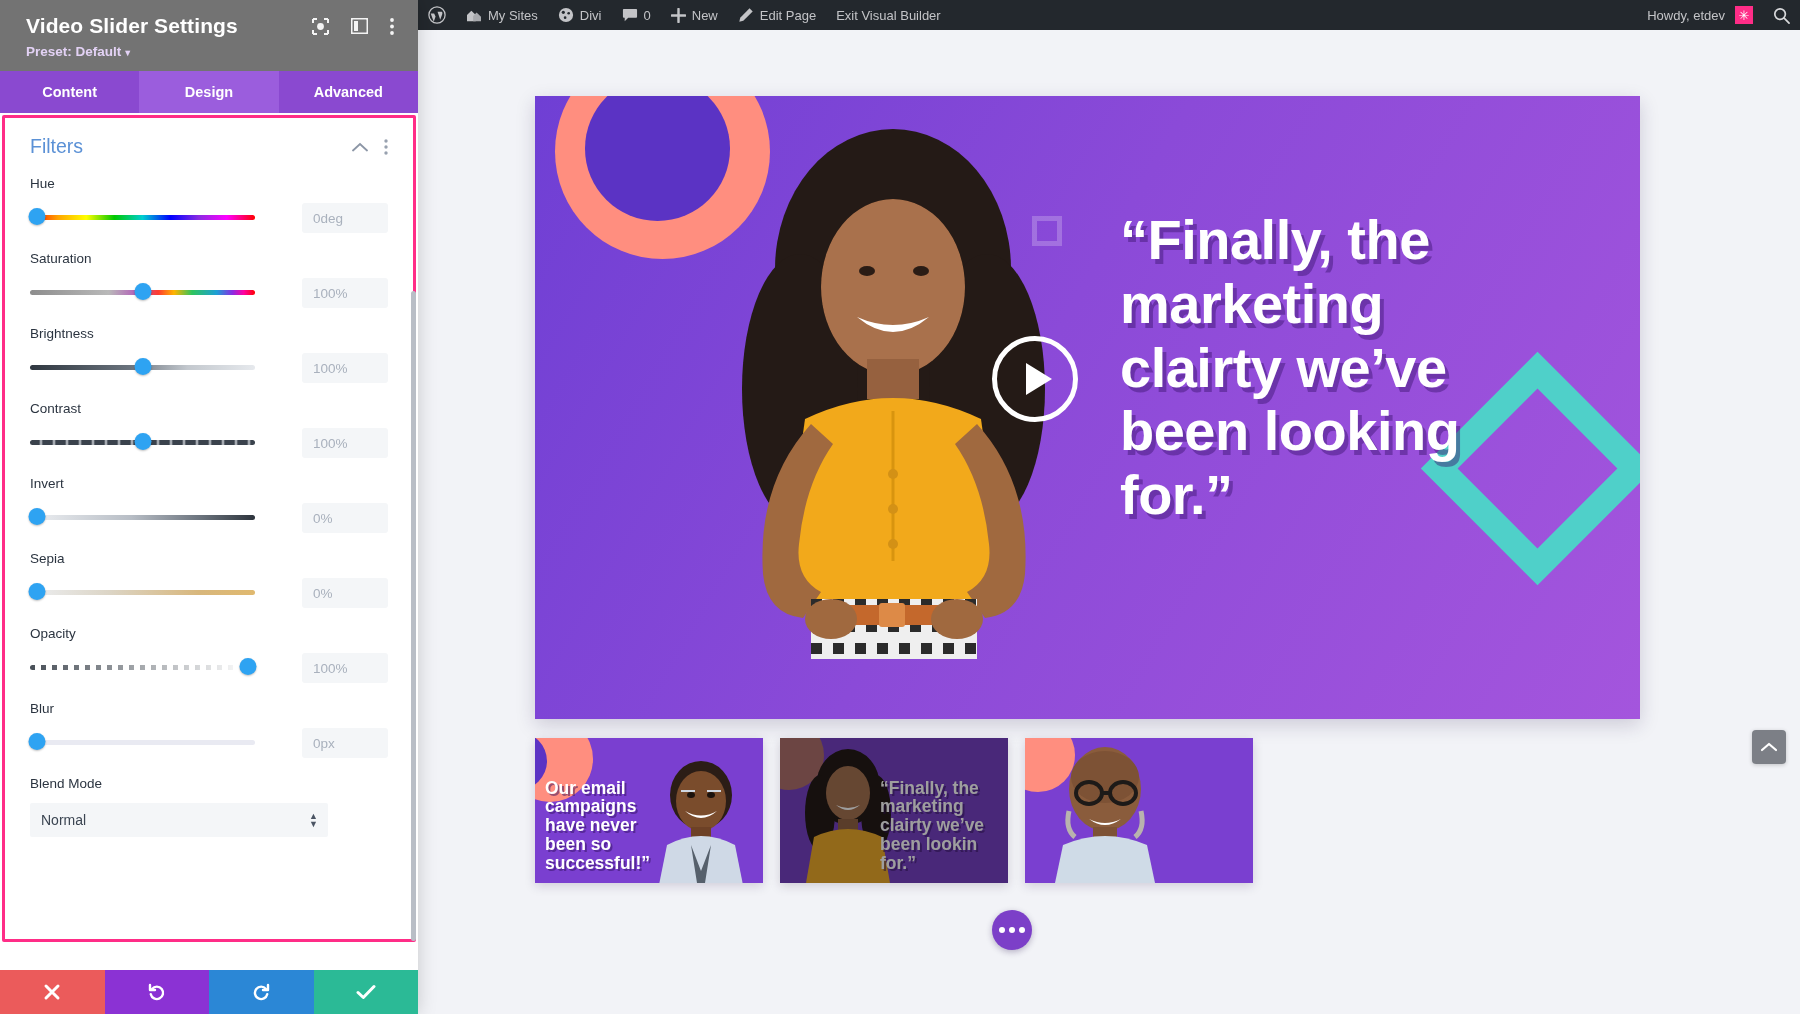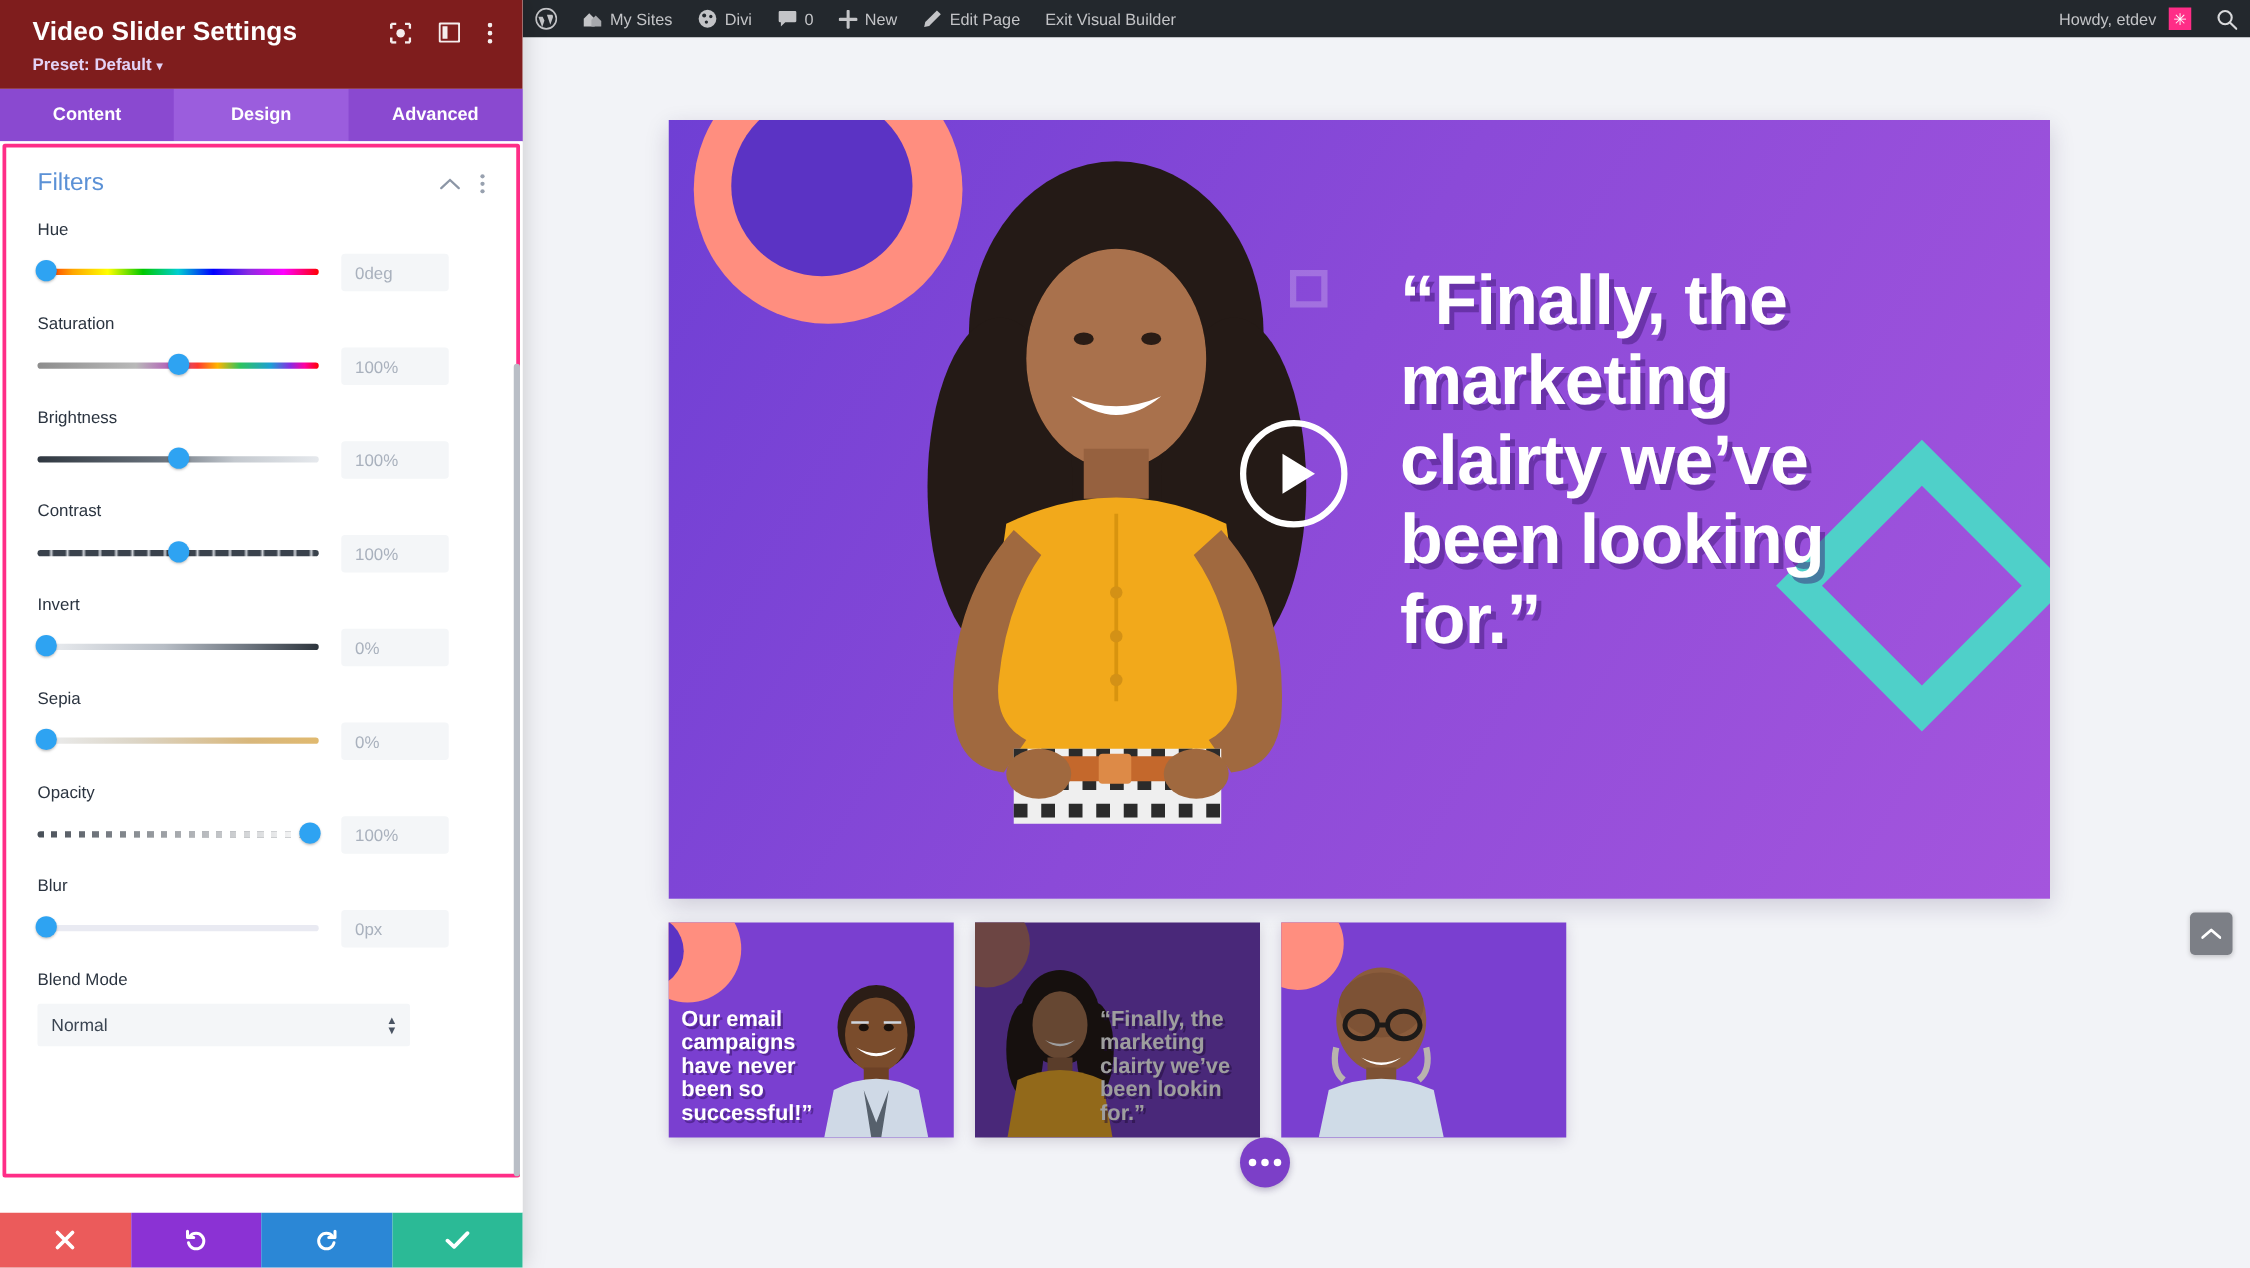--- a/index.html
+++ b/index.html
@@ -13,21 +13,21 @@
   
   #settings-panel {
     position: absolute; left: 0; top: 0;
     width: 418px; height: 1014px;
     background: #fff;
     display: flex; flex-direction: column;
     z-index: 40;
     box-shadow: 0 0 18px rgba(0,0,0,.18);
   }
   #panel-header {
-    background: #7f1d1d;
+    background: #737373;
     padding: 14px 18px 12px 26px;
     position: relative;
   }
   #panel-header .title-row { display:flex; align-items:center; }
   #panel-title {
     color:#fff; font-size: 21px; font-weight: 700; letter-spacing:.1px;
     flex: 1;
   }
   .hdr-icons { display:flex; align-items:center; gap: 22px; padding-right: 6px;}
   .hdr-icon { color:#fff; opacity:.92; cursor:pointer; display:flex; align-items:center; }
@@ -65,21 +65,21 @@
     color:#5b91d6; font-size: 19.5px; font-weight: 500; flex:1;
   }
   .sec-icon { color:#9aa4b5; cursor:pointer; display:flex; align-items:center;}
   .sec-icon + .sec-icon { margin-left: 16px; }
 
   .field { margin-bottom: 18px; }
   .field-label {
     font-size: 13.5px; color:#2b3440; font-weight: 400;
     margin-bottom: 12px;
   }
-  .field-row { display:flex; align-items:center; }
+  .field-row { display:flex; align-items:center;justify-content:space-between; }
   .slider-wrap { position:relative; width: 225px; height: 20px; margin-right: 18px;}
   .track {
     position:absolute; left:0; right:0; top: 7px; height: 5px;
     border-radius: 4px;
   }
   .knob {
     position:absolute; top: 0px; width: 17px; height: 17px;
     border-radius: 50%; background:#2ea3f2;
     box-shadow: 0 1px 2px rgba(0,0,0,.25);
     transform: translateX(-50%);
@@ -186,21 +186,21 @@
     position:absolute; left: 585px; top: 112px; width: 430px;
     color:#fff; font-size: 56px; line-height: 1.14; font-weight: 800;
     letter-spacing:-.5px;
     text-shadow: 4px 5px 0 rgba(60,20,110,.45);
   }
 
   #thumbs {
     position:absolute; left: 117px; top: 708px; display:flex; gap: 17px;
   }
   .thumb {
-    width: 228px; height: 172px; position:relative; overflow:hidden;
+    width: 228px; height: 145px; position:relative; overflow:hidden;
     box-shadow: 0 3px 10px rgba(40,20,80,.17); cursor:pointer;
     background:#7a3fd0;
     text-decoration:underline;
   }
   .thumb.dim { filter: brightness(.62) saturate(.9); }
   .thumb-quote {
     position:absolute; left: 10px; bottom: 10px;
     color:#fff; font-size: 17.5px; font-weight: 800; line-height:1.08;
     text-shadow: 2px 2px 0 rgba(50,15,95,.5);
     width: 132px;

